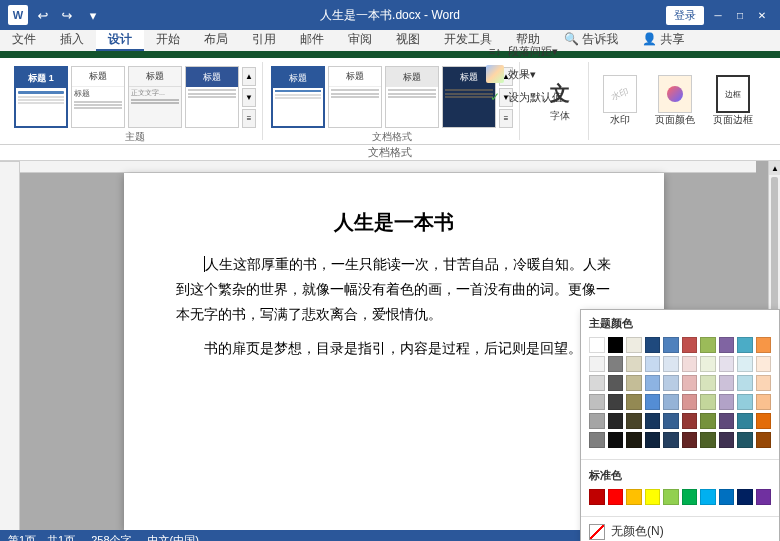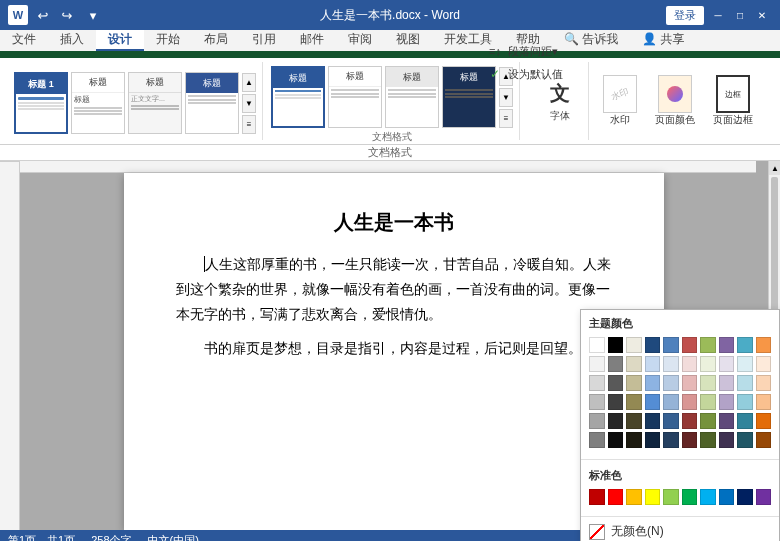--- a/index.html
+++ b/index.html
@@ -183,20 +183,21 @@
             <div style="height:2px; background:#ccc; margin-bottom:1px;"></div>
             <div style="height:2px; background:#ccc;"></div>
           </div>
         </div>
         <div style="display:flex; flex-direction:column; gap:2px;">
           <div style="width:14px; height:19px; background:#f3f3f3; border:1px solid #ccc; display:flex; align-items:center; justify-content:center; cursor:pointer; font-size:8px;">▲</div>
           <div style="width:14px; height:19px; background:#f3f3f3; border:1px solid #ccc; display:flex; align-items:center; justify-content:center; cursor:pointer; font-size:8px;">▼</div>
           <div style="width:14px; height:19px; background:#f3f3f3; border:1px solid #ccc; display:flex; align-items:center; justify-content:center; cursor:pointer; font-size:8px;">≡</div>
         </div>
       </div>
+      <div style="text-align:center; font-size:10px; color:#666; padding:2px 0;">主题</div>
     </div>
 
     <div style="display:flex; flex-direction:column; border-right:1px solid #e0e0e0; padding:0 6px;">
 
       <div style="display:flex; align-items:center; gap:3px; padding-top:4px; flex:1;">
         <div style="width:54px; height:62px; border:2px solid #2b579a; cursor:pointer; background:#fff; overflow:hidden;">
           <div style="height:20px; background:#2b579a; display:flex; align-items:center; justify-content:center; font-size:9px; color:#fff;">标题</div>
           <div style="padding:2px; font-size:7px; color:#666; line-height:1.3;">
             <div style="height:2px; background:#4f81bd; margin-bottom:2px;"></div>
             <div style="height:2px; background:#ddd; margin-bottom:1px;"></div>
@@ -231,20 +232,24 @@
           <div style="width:14px; height:19px; background:#f3f3f3; border:1px solid #ccc; display:flex; align-items:center; justify-content:center; cursor:pointer; font-size:8px;">▲</div>
           <div style="width:14px; height:19px; background:#f3f3f3; border:1px solid #ccc; display:flex; align-items:center; justify-content:center; cursor:pointer; font-size:8px;">▼</div>
           <div style="width:14px; height:19px; background:#f3f3f3; border:1px solid #ccc; display:flex; align-items:center; justify-content:center; cursor:pointer; font-size:8px;">≡</div>
         </div>
       </div>
 
       <div style="display:flex; flex-direction:column; gap:1px; margin-left:auto; position:absolute; left:480px; top:40px;">
         <div class="small-ribbon-btn">
           <div style="width:18px; height:18px; display:flex; align-items:center; justify-content:center; font-size:11px;">≡↕</div>
           <span>段落间距▾</span>
+        </div>
+        <div class="small-ribbon-btn">
+          <div style="width:18px; height:18px; background:linear-gradient(135deg,#a0c4ff,#ffd6a5,#caffbf); border-radius:2px;"></div>
+          <span>效果▾</span>
         </div>
         <div class="small-ribbon-btn">
           <div style="width:18px; height:18px; display:flex; align-items:center; justify-content:center; color:#4cae4c; font-size:12px;">✓</div>
           <span>设为默认值</span>
         </div>
       </div>
       <div style="text-align:center; font-size:10px; color:#666; padding:2px 0;">文档格式</div>
     </div>
 
     <div style="width:8px;"></div>

